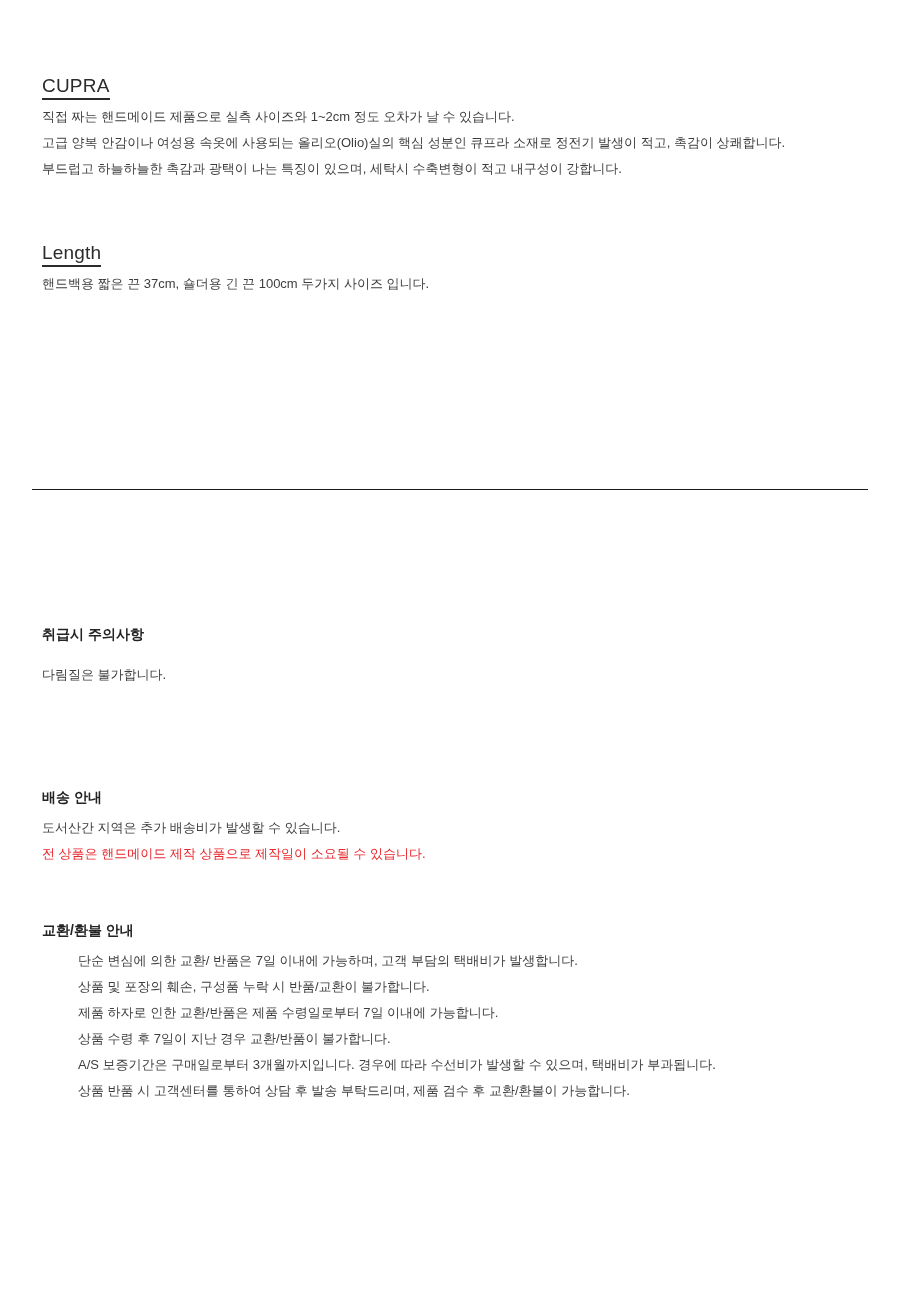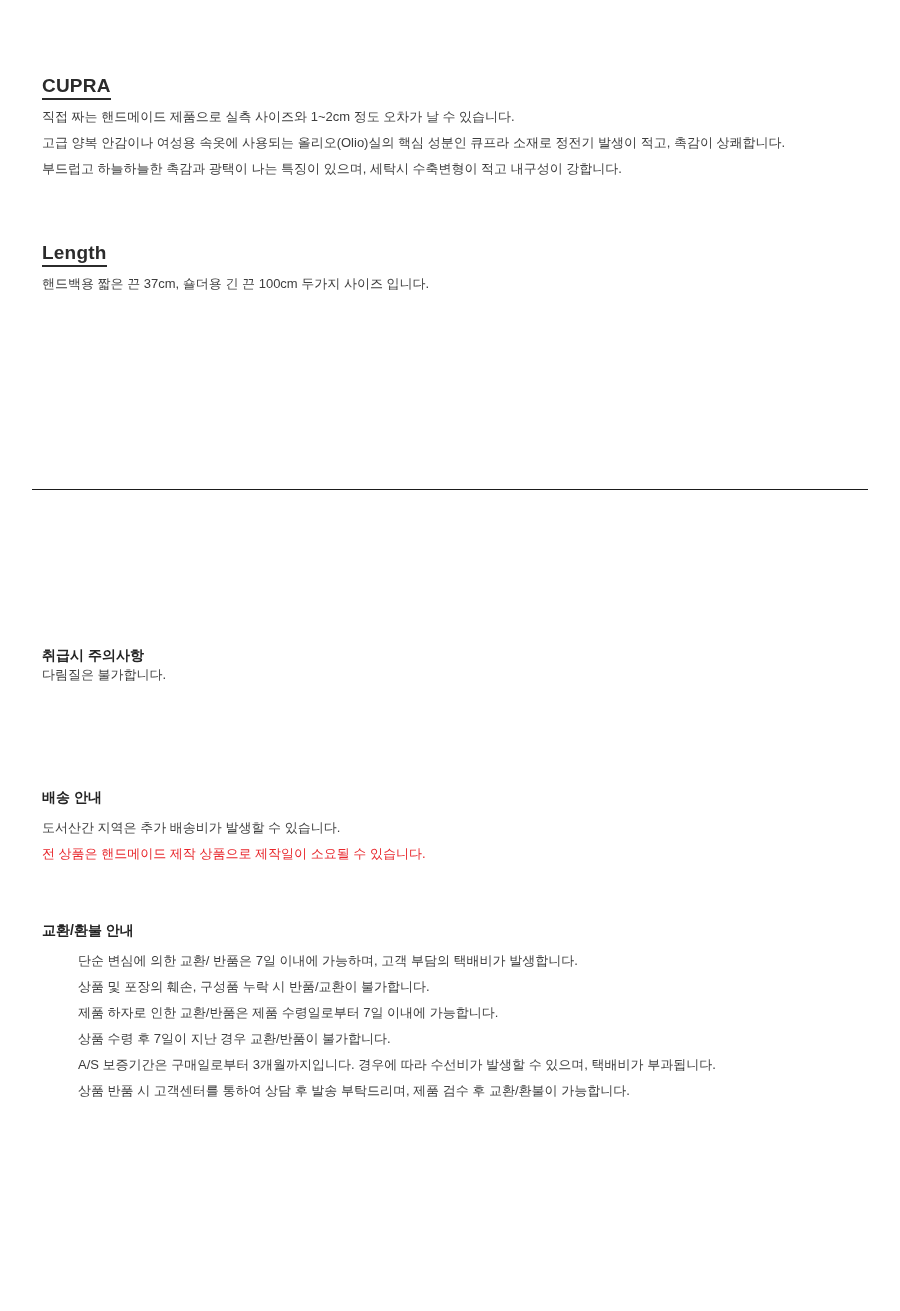--- a/index.html
+++ b/index.html
@@ -18,21 +18,21 @@
   .page {
     position: relative;
     width: 900px;
     height: 1311px;
     box-sizing: border-box;
   }
 
   
   .sec-title-en {
     font-size: 19px;
-    font-weight: bold;
+    font-weight: normal;
     color: #2b2b2b;
     letter-spacing: 0.2px;
     display: inline-block;
     border-bottom: 2px solid #2b2b2b;
     padding-bottom: 1px;
     line-height: 1.1;
   }
   .sec-title-ko {
     font-size: 14px;
     font-weight: bold;
@@ -62,21 +62,21 @@
 
   .divider {
     position: absolute;
     left: 32px;
     top: 489px;
     width: 836px;
     height: 0;
     border-top: 1px solid #1b1b1b;
   }
 
-  #care-title    { left: 42px; top: 646px; text-align: right; }
+  #care-title    { left: 42px; top: 625px; text-align: right; }
   #care-lines    { left: 42px; top: 662px; }
 
   #ship-title    { left: 42px; top: 788px; }
   #ship-lines    { left: 42px; top: 815px; }
 
   #refund-title  { left: 42px; top: 921px; }
   #refund-lines  { left: 42px; top: 948px; margin-left: 36px; }
 </style>
 </head>
 <body>

